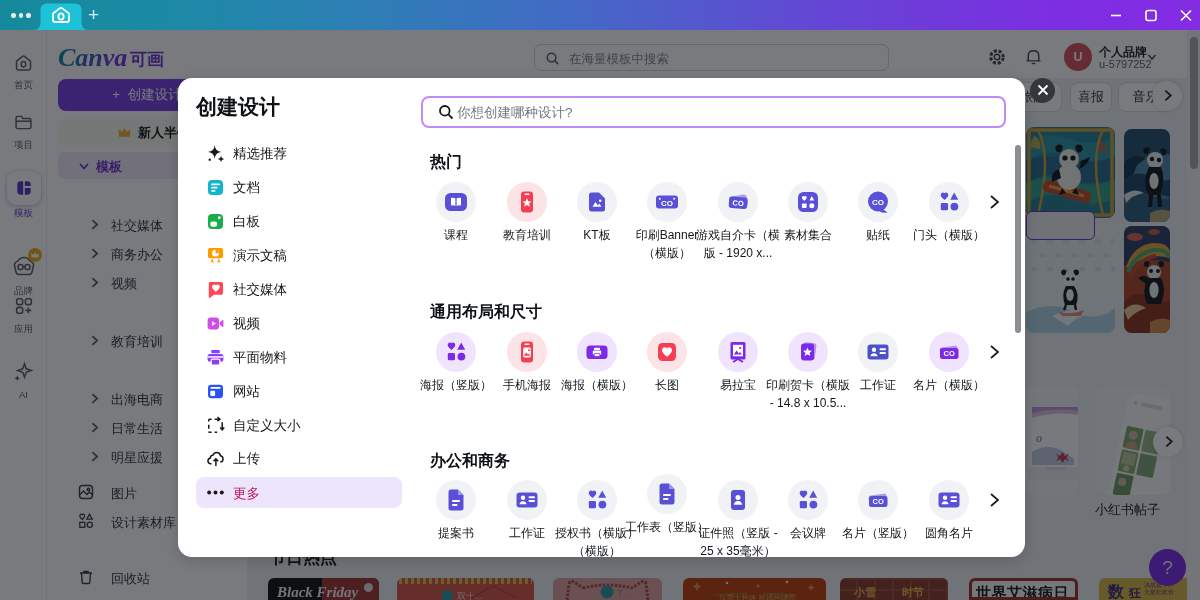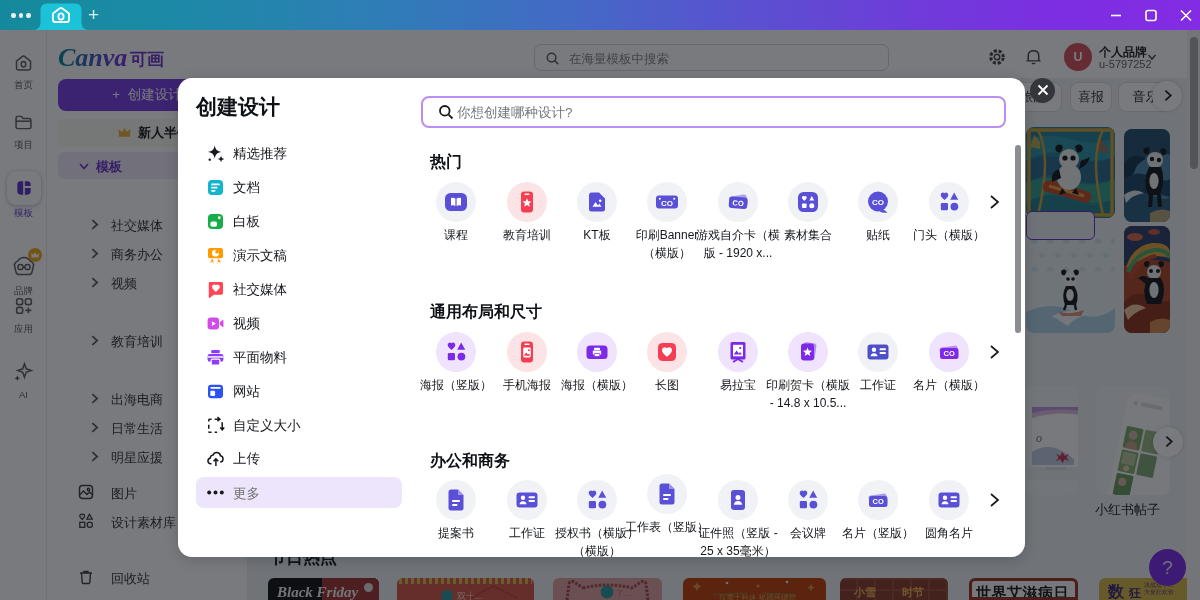--- a/index.html
+++ b/index.html
@@ -553,21 +553,21 @@
       <path d="M12.5 21.5 L12.5 13 M9.5 15.5 L12.5 12.5 L15.5 15.5"></path>
     </svg>
     <span class="tx">上传</span>
   </div>
   <div class="mrow" style="top:477px;height:31px;background:#ece5fb;border-radius:8px">
     <svg class="ic" style="top:6px" viewBox="0 0 24 24" fill="#17191d">
       <circle cx="4" cy="12" r="2.5"></circle>
             <circle cx="12" cy="12" r="2.5"></circle>
             <circle cx="20" cy="12" r="2.5"></circle>
     </svg>
-    <span class="tx" style="color:#737373">更多</span>
+    <span class="tx" style="color:#be185d">更多</span>
   </div>
 </div>
 <div id="mcontent">
   <div class="msec" style="left:430px;top:152px">热门</div>
   <div class="cell" style="left:421px;top:182px">
           <div class="circ" style="background:#f1f2f6">
       <svg width="24" height="24" viewBox="0 0 24 24">
               <rect x="1" y="3" width="22" height="18" rx="5.5" fill="#5a50d8"></rect>
               <path d="M7 8 Q9.5 7.2 11.4 8.5 L11.4 16 Q9.5 14.8 7 15.6 Z" fill="#fff"></path>
               <path d="M17 8 Q14.5 7.2 12.6 8.5 L12.6 16 Q14.5 14.8 17 15.6 Z" fill="#fff"></path>

